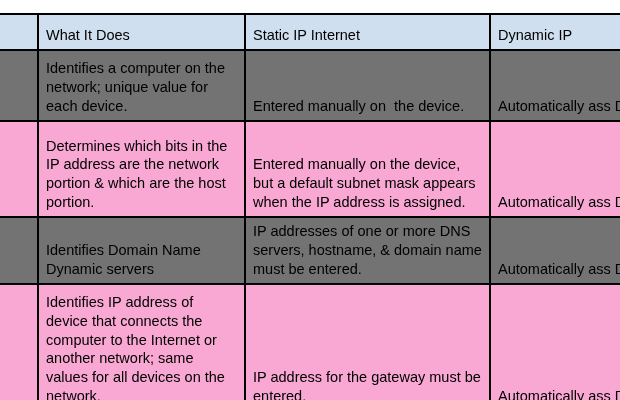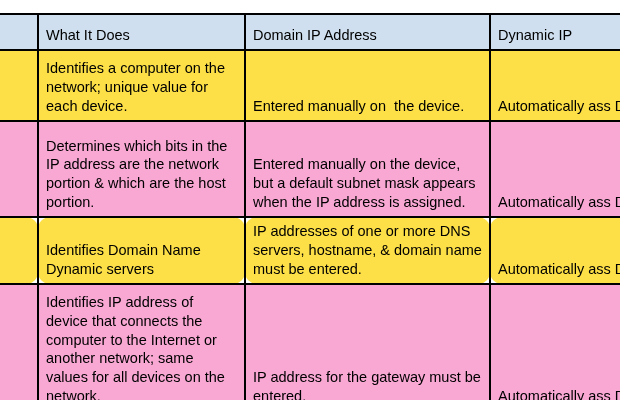--- a/index.html
+++ b/index.html
@@ -63,57 +63,57 @@
     text-align: center;
     vertical-align: middle;
     height: 27px;
     padding-top: 1px;
     padding-bottom: 2px;
     font-size: 15px;
     background: #cfdfef;
   }
 
   tr.row-shaded td { background: #f9a8d4; }
-  tr.row-plain  td { background: #fde047; }
+  tr.row-plain  td { background: #737373; }
 
   td.cell-term {
     text-align: right;
     vertical-align: middle;
     padding-right: 6px;
   }
 
   td.v-mid { vertical-align: middle; }
   td.v-bot { vertical-align: bottom; }
   td.v-top { vertical-align: top; }
 
   
   tr.r1 td { height: 62px; }
   tr.r2 td { height: 87px; }
-  tr.r3 td { height: 58px; border-radius: 12px; }
+  tr.r3 td { height: 58px; }
   tr.r4 td { height: 118px; }
 
   .nowrap-keep { white-space: pre-wrap; }
 </style>
 </head>
 <body>
 
 <div class="crop-viewport">
   <div class="table-wrap">
     <table class="ip-table">
       <colgroup>
         <col class="c-term">
         <col class="c-does">
         <col class="c-static">
         <col class="c-dyn">
       </colgroup>
       <thead>
         <tr>
           <th></th>
           <th>What It Does</th>
-          <th>Domain IP Address</th>
+          <th>Static IP Internet</th>
           <th>Dynamic IP</th>
         </tr>
       </thead>
       <tbody>
 
         <tr class="row-plain r1">
           <td class="cell-term v-mid"></td>
           <td class="v-top">Identifies a computer on the network; unique value for each device.</td>
           <td class="v-bot nowrap-keep">Entered manually on  the device.</td>
           <td class="v-bot">Automatically ass DHCP server</td>

